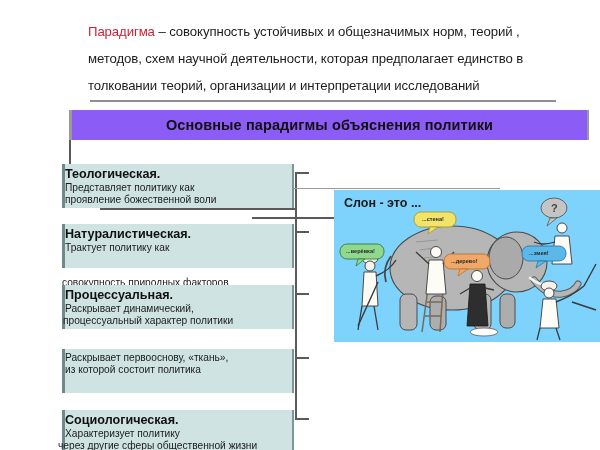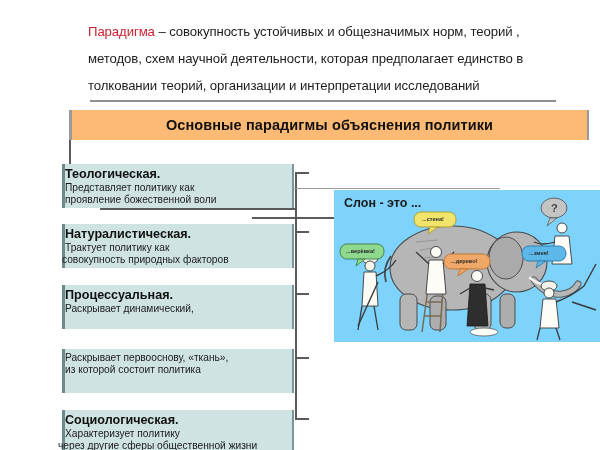--- a/index.html
+++ b/index.html
@@ -39,21 +39,21 @@
     background: #8e8e96;
   }
 
   
   #title-banner {
     position: absolute;
     left: 69px;
     top: 110px;
     width: 520px;
     height: 30px;
-    background: #fdba74;
+    background: #8b5cf6;
     border-left: 3px solid #9a9a9a;
     border-right: 2px solid #9a9a9a;
     box-sizing: border-box;
     display: flex;
     align-items: center;
     justify-content: center;
   }
   #title-banner span {
     font-size: 14.5px;
     font-weight: bold;
@@ -152,26 +152,27 @@
 
 <div class="pbox" style="top:164px; height:44px;">
   <div class="pname">Теологическая.</div>
   <div class="pdesc">Представляет политику как</div>
   <div class="pdesc">проявление божественной воли</div>
 </div>
 
 <div class="pbox" style="top:224px; height:44px;">
   <div class="pname">Натуралистическая.</div>
   <div class="pdesc">Трактует политику как</div>
-  <div class="pdesc" style="left:-3px;">совокупность природных факторов</div>
+  <div class="pdesc" style="left:-3px;margin-top:23px;">совокупность природных факторов</div>
 </div>
 
 <div class="pbox" style="top:285px; height:44px;">
   <div class="pname">Процессуальная.</div>
   <div class="pdesc">Раскрывает динамический,</div>
+  <div class="pdesc" style="left:-2px;">процессуальный характер политики</div>
 </div>
 
 <div class="pbox" style="top:349px; height:44px;">
   <div class="pdesc">Раскрывает первооснову, «ткань»,</div>
   <div class="pdesc">из которой состоит политика</div>
 </div>
 
 <div class="pbox" style="top:410px; height:40px;">
   <div class="pname">Социологическая.</div>
   <div class="pdesc">Характеризует политику</div>

